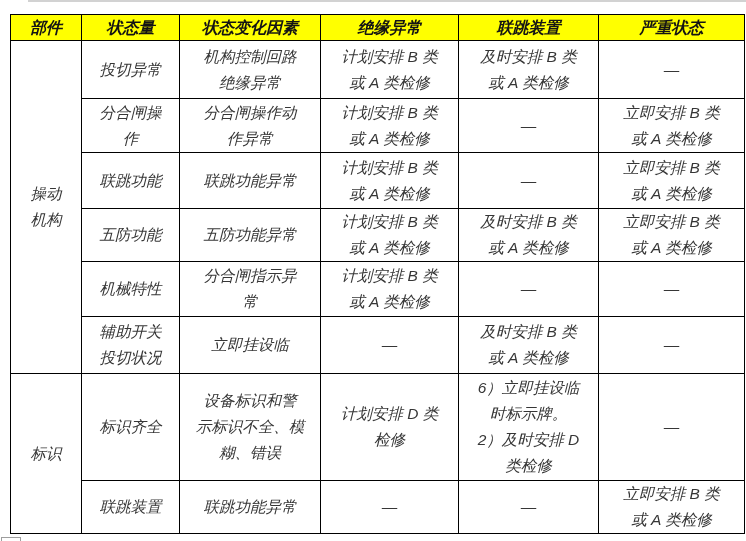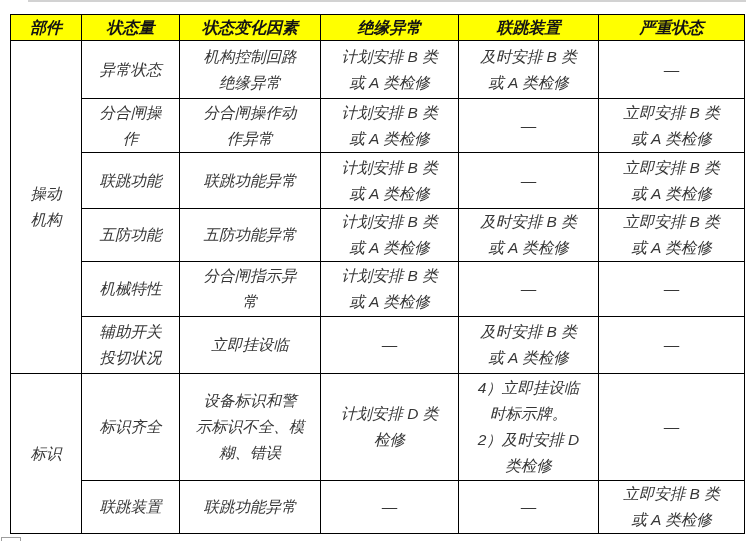--- a/index.html
+++ b/index.html
@@ -62,21 +62,21 @@
         <th>状态量</th>
         <th>状态变化因素</th>
         <th>绝缘异常</th>
         <th>联跳装置</th>
         <th>严重状态</th>
       </tr>
 
       <tr class="r1">
         <td class="comp" rowspan="6">操动
 机构</td>
-        <td>异常状态</td>
+        <td>投切异常</td>
         <td>机构控制回路
 绝缘异常</td>
         <td>计划安排 B 类
 或 A 类检修</td>
         <td>及时安排 B 类
 或 A 类检修</td>
         <td>—</td>
       </tr>
 
       <tr class="r2">
@@ -133,21 +133,21 @@
       </tr>
 
       <tr class="r7">
         <td class="comp" rowspan="2">标识</td>
         <td>标识齐全</td>
         <td>设备标识和警
 示标识不全、模
 糊、错误</td>
         <td>计划安排 D 类
 检修</td>
-        <td>4）立即挂设临
+        <td>6）立即挂设临
 时标示牌。
 2）及时安排 D
 类检修</td>
         <td>—</td>
       </tr>
 
       <tr class="r8">
         <td>联跳装置</td>
         <td>联跳功能异常</td>
         <td>—</td>

